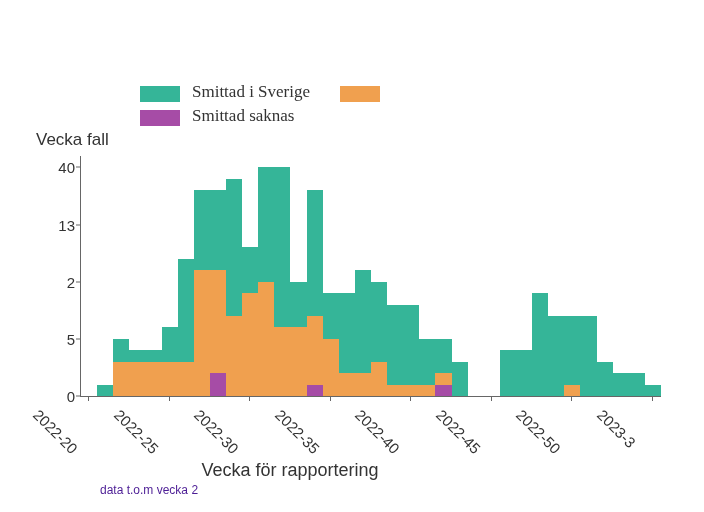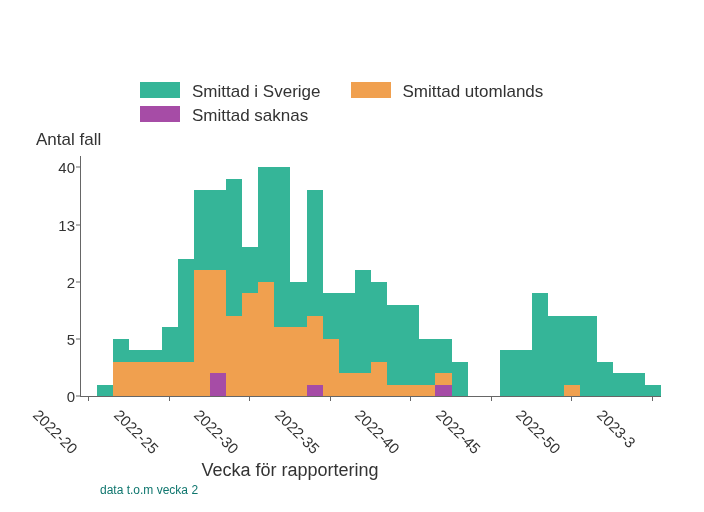--- a/index.html
+++ b/index.html
@@ -20,23 +20,24 @@
     position: absolute;
     left: 140px;
     top: 82px;
     display: flex;
     flex-wrap: wrap;
     width: 460px;
     font-size: 17px;
   }
   .legend-item {
     display: flex;
-    align-items: flex-start;
+    align-items: flex-end;
     margin-right: 30px;
     margin-bottom: 4px;
+    font-family: Liberation Serif, serif;
   }
   .legend-swatch {
     width: 40px;
     height: 16px;
     margin-right: 12px;
   }
   .y-title {
     position: absolute;
     left: 36px;
     top: 130px;
@@ -114,44 +115,43 @@
     width: 580px;
     top: 460px;
     text-align: center;
     font-size: 18px;
   }
   .footnote {
     position: absolute;
     left: 100px;
     top: 483px;
     font-size: 12px;
-    color: #0f766e;
+    color: #4c1d95;
   }
 </style>
 </head>
 <body>
 
 <div class="chart-wrap">
 
   <div class="legend">
     <div class="legend-item">
       <span class="legend-swatch" style="background:#35b598"></span>
       <span>Smittad i Sverige</span>
     </div>
     <div class="legend-item">
       <span class="legend-swatch" style="background:#f0a04f"></span>
-      <span>Smittad utomlands</span>
     </div>
     <div class="legend-item">
       <span class="legend-swatch" style="background:#a64ca6"></span>
       <span>Smittad saknas</span>
     </div>
   </div>
 
-  <div class="y-title">Antal fall</div>
+  <div class="y-title">Vecka fall</div>
 
   <div class="plot">
     <div class="y-ticks">
         <div class="tick" style="bottom: 0px;">0</div>
         <div class="tick" style="bottom: 57.1429px;">5</div>
         <div class="tick" style="bottom: 114.286px;">2</div>
         <div class="tick" style="bottom: 171.429px;">13</div>
         <div class="tick" style="bottom: 228.571px;">40</div>
       </div>
     <div class="bars">

